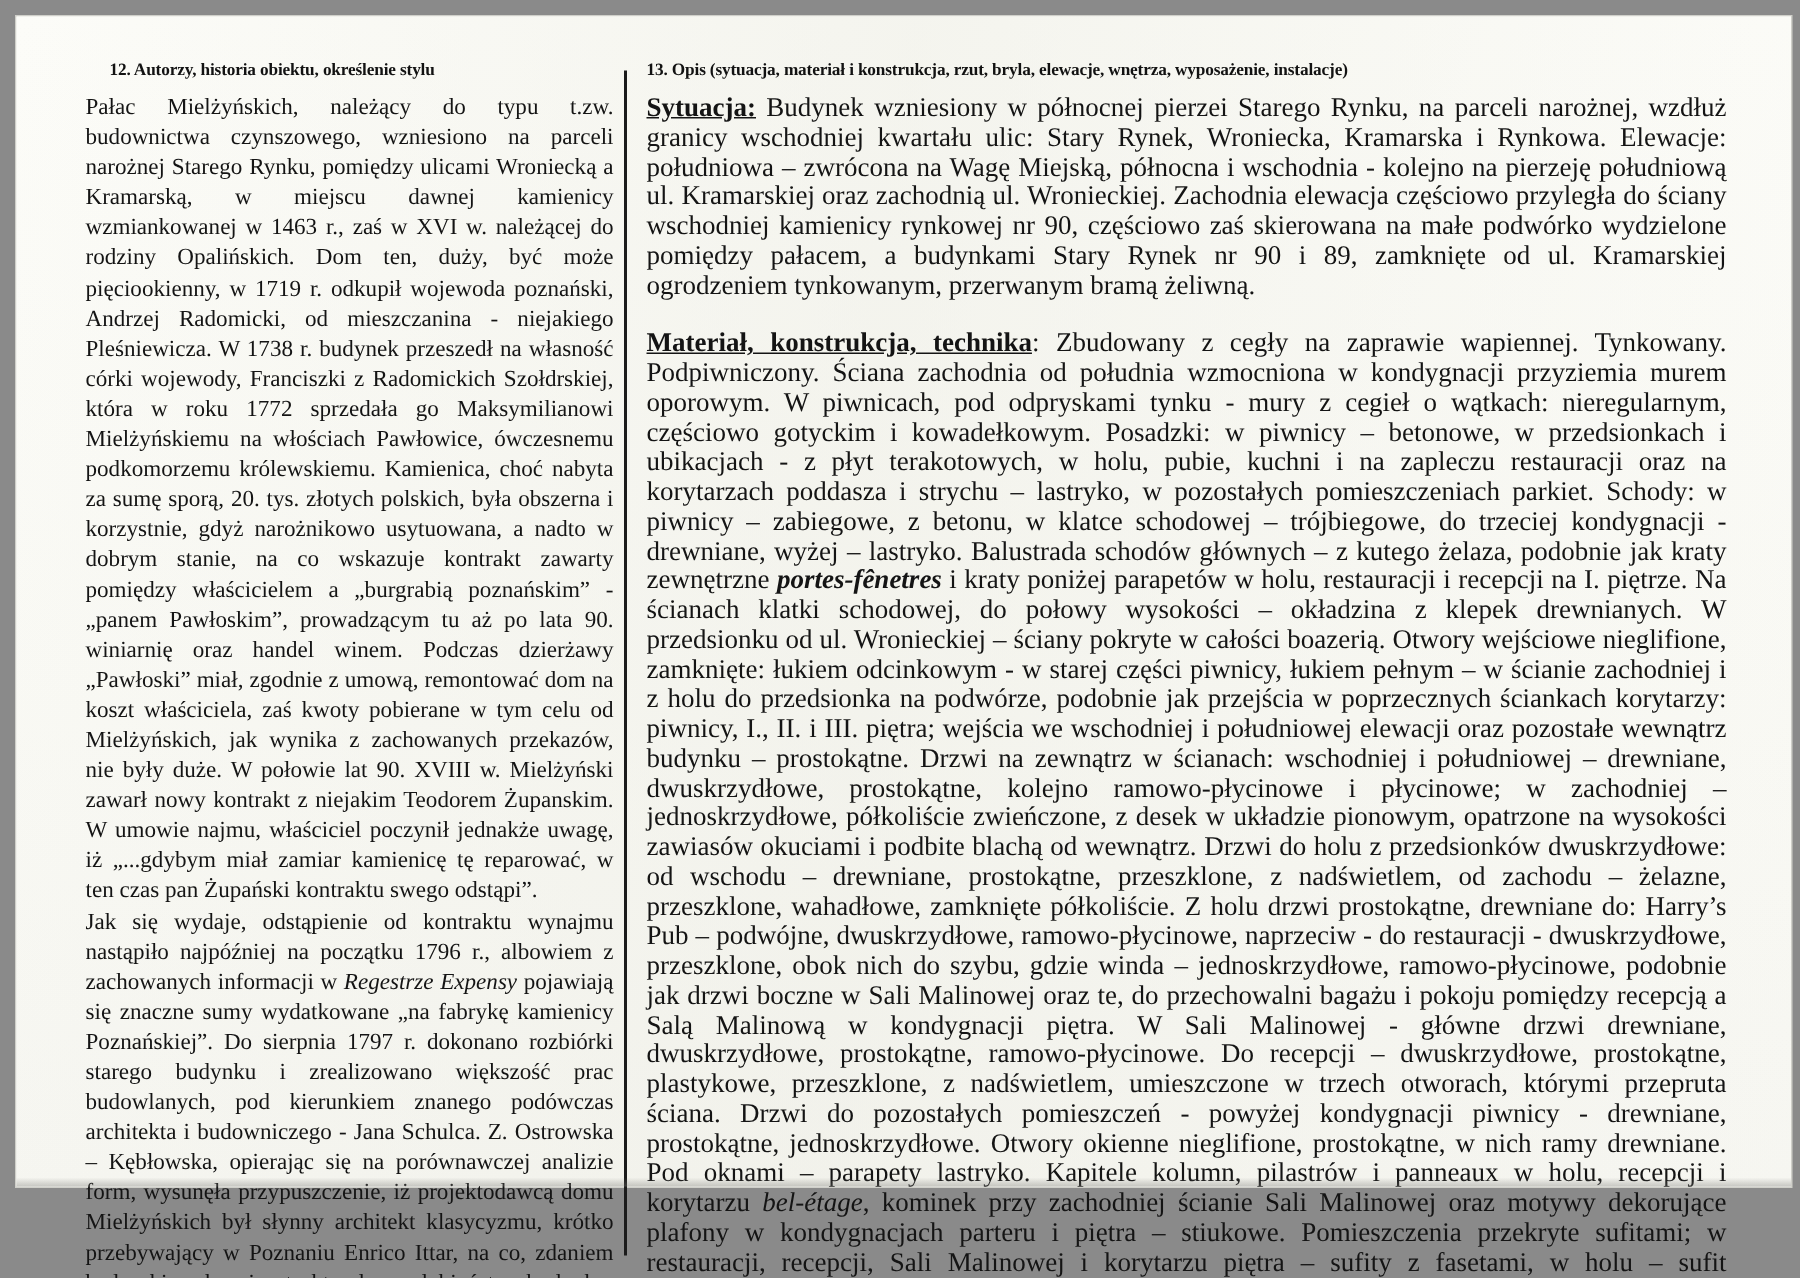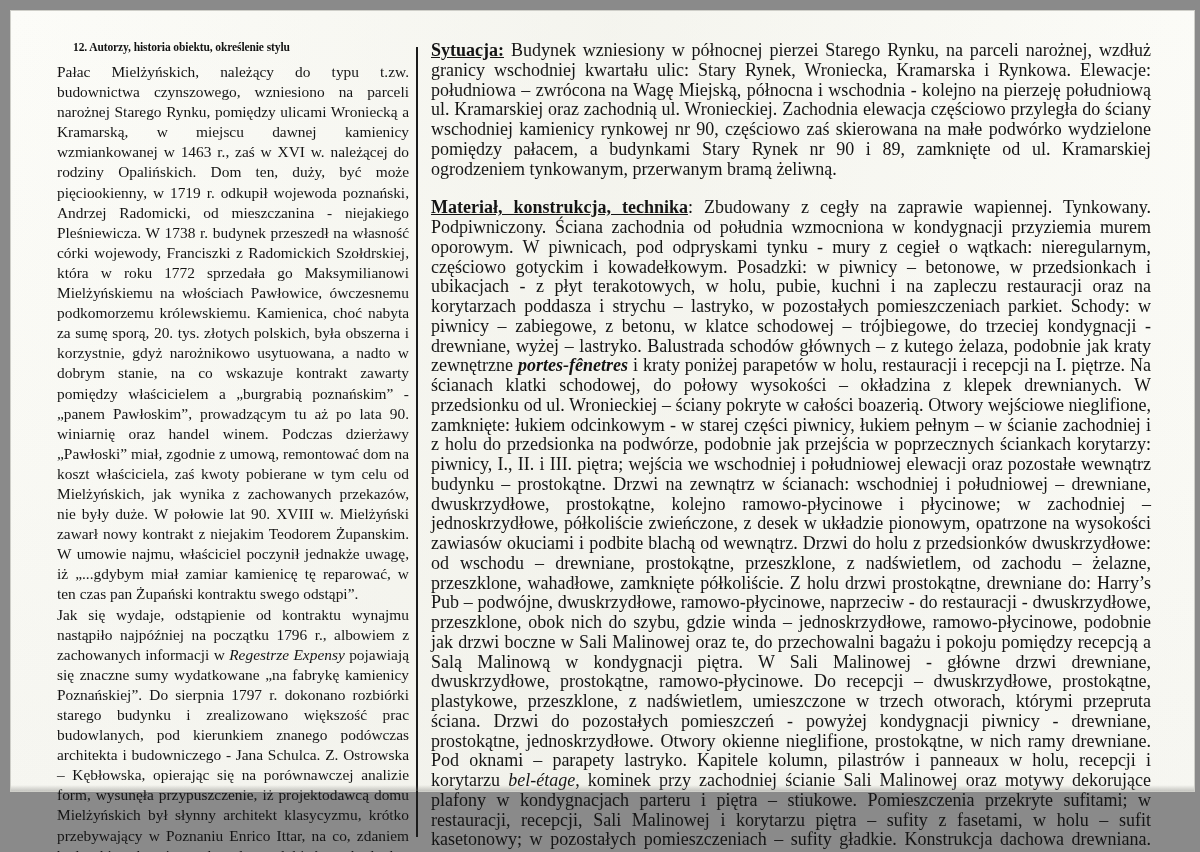--- a/index.html
+++ b/index.html
@@ -129,20 +129,21 @@
 
       <div class="body-text">
         <p class="para"><span>Pałac Mielżyńskich, należący do typu t.zw. budownictwa czynszowego, wzniesiono na parceli narożnej Starego Rynku, pomiędzy ulicami Wroniecką a Kramarską, w miejscu dawnej kamienicy wzmiankowanej w 1463 r., zaś w XVI w. należącej do rodziny Opalińskich. Dom ten, duży, być może pięciookienny, w 1719 r. odkupił wojewoda poznański, Andrzej Radomicki, od mieszczanina - niejakiego Pleśniewicza. W 1738 r. budynek przeszedł na własność córki wojewody, Franciszki z Radomickich Szołdrskiej, która w roku 1772 sprzedała go Maksymilianowi Mielżyńskiemu na włościach Pawłowice, ówczesnemu podkomorzemu królewskiemu. Kamienica, choć nabyta za sumę sporą, 20. tys. złotych polskich, była obszerna i korzystnie, gdyż narożnikowo usytuowana, a nadto w dobrym stanie, na co wskazuje kontrakt zawarty pomiędzy właścicielem a „burgrabią poznańskim” - „panem Pawłoskim”, prowadzącym tu aż po lata 90. winiarnię oraz handel winem. Podczas dzierżawy „Pawłoski” miał, zgodnie z umową, remontować dom na koszt właściciela, zaś kwoty pobierane w tym celu od Mielżyńskich, jak wynika z zachowanych przekazów, nie były duże. W połowie lat 90. XVIII w. Mielżyński zawarł nowy kontrakt z niejakim Teodorem Żupanskim. W umowie najmu, właściciel poczynił jednakże uwagę, iż „...gdybym miał zamiar kamienicę tę reparować, w ten czas pan Żupański kontraktu swego odstąpi”.</span></p>
         <p class="para"><span>Jak się wydaje, odstąpienie od kontraktu wynajmu nastąpiło najpóźniej na początku 1796 r., albowiem z zachowanych informacji w </span><span class="it">Regestrze Expensy</span><span> pojawiają się znaczne sumy wydatkowane „na fabrykę kamienicy Poznańskiej”. Do sierpnia 1797 r. dokonano rozbiórki starego budynku i zrealizowano większość prac budowlanych, pod kierunkiem znanego podówczas architekta i budowniczego - Jana Schulca. Z. Ostrowska – Kębłowska, opierając się na porównawczej analizie form, wysunęła przypuszczenie, iż projektodawcą domu Mielżyńskich był słynny architekt klasycyzmu, krótko przebywający w Poznaniu  Enrico Ittar, na co, zdaniem badaczki, wskazują, strukturalne podobieństwa budynku</span></p>
       </div>
 
     </div>
 
     <div class="column" id="right-column">
 
+      <div class="field-header">13. Opis (sytuacja, materiał i konstrukcja, rzut, bryla, elewacje, wnętrza, wyposażenie, instalacje)</div>
 
       <div class="body-text">
 
         <p class="para"><span class="section-lead">Sytuacja:</span><span> Budynek wzniesiony w północnej pierzei Starego Rynku, na parceli narożnej, wzdłuż granicy wschodniej kwartału ulic: Stary Rynek, Wroniecka, Kramarska i Rynkowa. Elewacje: południowa – zwrócona na Wagę Miejską, północna i wschodnia - kolejno na pierzeję południową ul. Kramarskiej oraz zachodnią ul. Wronieckiej. Zachodnia elewacja częściowo przyległa do ściany wschodniej kamienicy rynkowej nr 90, częściowo zaś skierowana na małe podwórko wydzielone pomiędzy pałacem, a budynkami Stary Rynek nr 90 i 89, zamknięte od ul. Kramarskiej ogrodzeniem tynkowanym, przerwanym bramą żeliwną.</span></p>
 
         <div class="spacer-md"></div>
 
         <p class="para"><span class="section-lead">Materiał, konstrukcja, technika</span><span>: Zbudowany z cegły na zaprawie wapiennej. Tynkowany. Podpiwniczony. Ściana zachodnia od południa wzmocniona w kondygnacji przyziemia murem oporowym. W piwnicach, pod odpryskami tynku - mury z cegieł o wątkach: nieregularnym, częściowo gotyckim i kowadełkowym. Posadzki: w piwnicy – betonowe, w przedsionkach i ubikacjach - z płyt terakotowych, w holu,  pubie, kuchni i na zapleczu restauracji oraz na korytarzach poddasza i strychu – lastryko, w pozostałych pomieszczeniach parkiet. Schody: w piwnicy – zabiegowe, z betonu, w klatce schodowej – trójbiegowe, do trzeciej kondygnacji - drewniane, wyżej – lastryko. Balustrada schodów głównych – z kutego żelaza, podobnie jak kraty zewnętrzne </span><span class="bit">portes-fênetres</span><span> i kraty poniżej parapetów w holu, restauracji i recepcji na I. piętrze. Na ścianach klatki schodowej, do połowy wysokości – okładzina z klepek drewnianych. W przedsionku od ul. Wronieckiej – ściany pokryte w całości boazerią. Otwory wejściowe nieglifione, zamknięte: łukiem odcinkowym - w starej części piwnicy, łukiem pełnym – w ścianie zachodniej i z holu do przedsionka na podwórze, podobnie jak przejścia w poprzecznych ściankach korytarzy: piwnicy, I., II. i III. piętra; wejścia we wschodniej i południowej elewacji oraz pozostałe wewnątrz budynku – prostokątne. Drzwi na zewnątrz  w ścianach: wschodniej i południowej – drewniane, dwuskrzydłowe, prostokątne, kolejno ramowo-płycinowe i płycinowe; w zachodniej – jednoskrzydłowe, półkoliście zwieńczone,  z desek w układzie pionowym, opatrzone na wysokości zawiasów okuciami i podbite blachą od wewnątrz. Drzwi do holu z przedsionków dwuskrzydłowe: od wschodu – drewniane, prostokątne, przeszklone, z nadświetlem, od zachodu – żelazne, przeszklone, wahadłowe, zamknięte półkoliście. Z holu drzwi prostokątne, drewniane do: Harry’s Pub – podwójne, dwuskrzydłowe, ramowo-płycinowe, naprzeciw - do restauracji - dwuskrzydłowe, przeszklone, obok nich do szybu, gdzie winda – jednoskrzydłowe, ramowo-płycinowe, podobnie jak drzwi boczne w Sali Malinowej oraz te, do przechowalni bagażu i pokoju pomiędzy recepcją a Salą Malinową w kondygnacji piętra. W Sali Malinowej - główne drzwi drewniane, dwuskrzydłowe, prostokątne, ramowo-płycinowe. Do recepcji – dwuskrzydłowe, prostokątne, plastykowe, przeszklone, z nadświetlem, umieszczone w trzech otworach, którymi przepruta ściana. Drzwi do pozostałych pomieszczeń - powyżej kondygnacji piwnicy - drewniane, prostokątne, jednoskrzydłowe. Otwory okienne nieglifione, prostokątne, w nich ramy drewniane. Pod oknami – parapety lastryko. Kapitele kolumn, pilastrów i panneaux w holu, recepcji i korytarzu </span><span class="it">bel-étage</span><span>, kominek przy zachodniej ścianie Sali Malinowej oraz motywy dekorujące plafony w kondygnacjach parteru i piętra – stiukowe. Pomieszczenia przekryte sufitami; w restauracji, recepcji, Sali Malinowej i korytarzu piętra – sufity z fasetami, w holu – sufit kasetonowy; w pozostałych pomieszczeniach – sufity gładkie. Konstrukcja dachowa drewniana. Dach czterospadowy, pokryty esówką, od wschodu, zachodu i północy przepruty lukarnami. Dachy w lukarnach – dwuspadowe, obite blachą. Nad wejściem od: zachodu – daszek dwuspadowy, na konstrukcji drewnianej, kryty eternitem w łuskę, od wschodu – daszek płaski, na konstrukcji żeliwnej.</span></p>
 
         <div class="spacer-md"></div>

